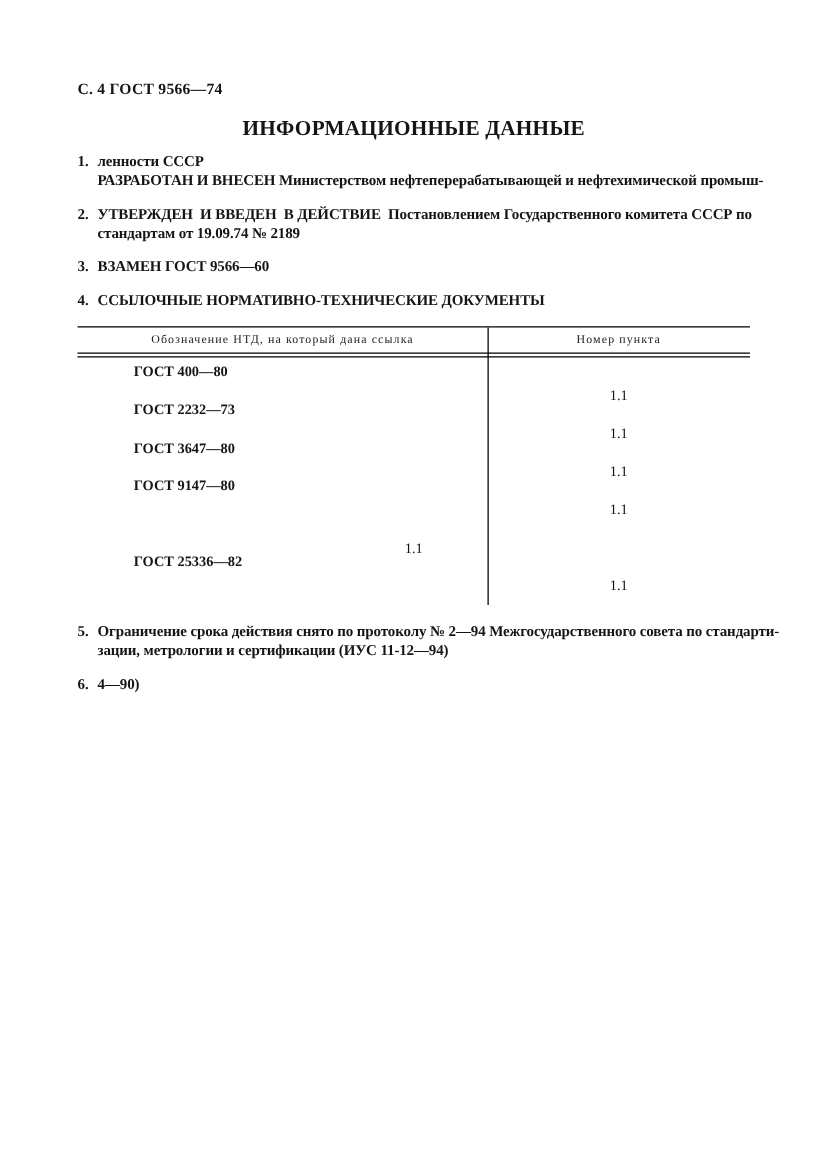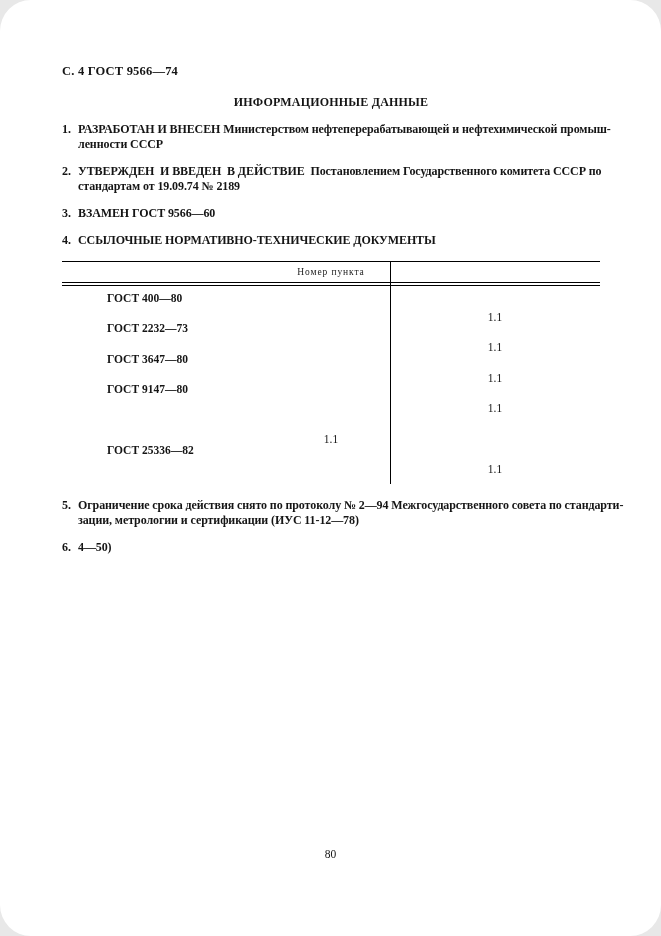--- a/index.html
+++ b/index.html
@@ -4,38 +4,37 @@
 <style>
   html, body { margin: 0; padding: 0; background: #e8e8e8; }
   .page {
     position: relative;
     width: 661px; height: 936px;
     margin: 0 auto;
     background: #ffffff;
     color: #151515;
     font-family: "Liberation Serif", "DejaVu Serif", serif;
     overflow: hidden;
-    border-radius: 31px;
   }
   .content {
     position: absolute;
     left: 62px; top: 64px;
     width: 538px;
   }
   .doc-header {
     font-weight: bold;
     font-size: 12.5px;
     line-height: 15px;
     letter-spacing: 0.2px;
   }
   .doc-title {
     margin-top: 16px;
     text-align: center;
     font-weight: bold;
-    font-size: 12px;
+    font-size: 17px;
     line-height: 15px;
     letter-spacing: 0.2px;
   }
   .item {
     display: flex;
     margin-top: 12px;
     font-weight: bold;
     font-size: 12px;
     line-height: 15px;
     letter-spacing: -0.1px;
@@ -90,22 +89,22 @@
 <div class="page">
   <div class="content">
 
     <div class="doc-header">С. 4 ГОСТ 9566—74</div>
 
     <div class="doc-title">ИНФОРМАЦИОННЫЕ ДАННЫЕ</div>
 
     <div class="item">
       <span class="num">1.</span>
       <span class="itext">
+        <span class="line">ленности СССР</span>
         <span class="line">РАЗРАБОТАН И ВНЕСЕН Министерством нефтеперерабатывающей и нефтехимической промыш-</span>
-        <span class="line">ленности СССР</span>
       </span>
     </div>
 
     <div class="item">
       <span class="num">2.</span>
       <span class="itext">
         <span class="line">УТВЕРЖДЕН  И ВВЕДЕН  В ДЕЙСТВИЕ  Постановлением Государственного комитета СССР по</span>
         <span class="line">стандартам от 19.09.74 № 2189</span>
       </span>
     </div>
@@ -120,20 +119,21 @@
     <div class="item">
       <span class="num">4.</span>
       <span class="itext">
         <span class="line">ССЫЛОЧНЫЕ НОРМАТИВНО-ТЕХНИЧЕСКИЕ ДОКУМЕНТЫ</span>
       </span>
     </div>
 
     <div class="nt-table">
       <div class="v-divider"></div>
       <div class="t-header">
+        <div class="th cleft">Обозначение НТД, на который дана ссылка</div>
         <div class="th cright">Номер пункта</div>
       </div>
       <div class="dbl-rule"></div>
       <div class="t-body">
         <div class="t-row">
           <div class="td cleft">ГОСТ 400—80</div>
           <div class="td cright">1.1</div>
         </div>
         <div class="t-row">
           <div class="td cleft">ГОСТ 2232—73</div>
@@ -154,27 +154,26 @@
           <div class="td cleft">ГОСТ 25336—82</div>
           <div class="td cright">1.1</div>
         </div>
       </div>
     </div>
 
     <div class="item" style="margin-top:18px;">
       <span class="num">5.</span>
       <span class="itext">
         <span class="line">Ограничение срока действия снято по протоколу № 2—94 Межгосударственного совета по стандарти-</span>
-        <span class="line">зации, метрологии и сертификации (ИУС 11-12—78)</span>
+        <span class="line">зации, метрологии и сертификации (ИУС 11-12—94)</span>
       </span>
     </div>
 
     <div class="item">
       <span class="num">6.</span>
       <span class="itext">
-        <span class="line">4—50)</span>
+        <span class="line">4—90)</span>
       </span>
     </div>
 
   </div>
 
-  <div class="page-number">80</div>
 </div>
 
 </body></html>

